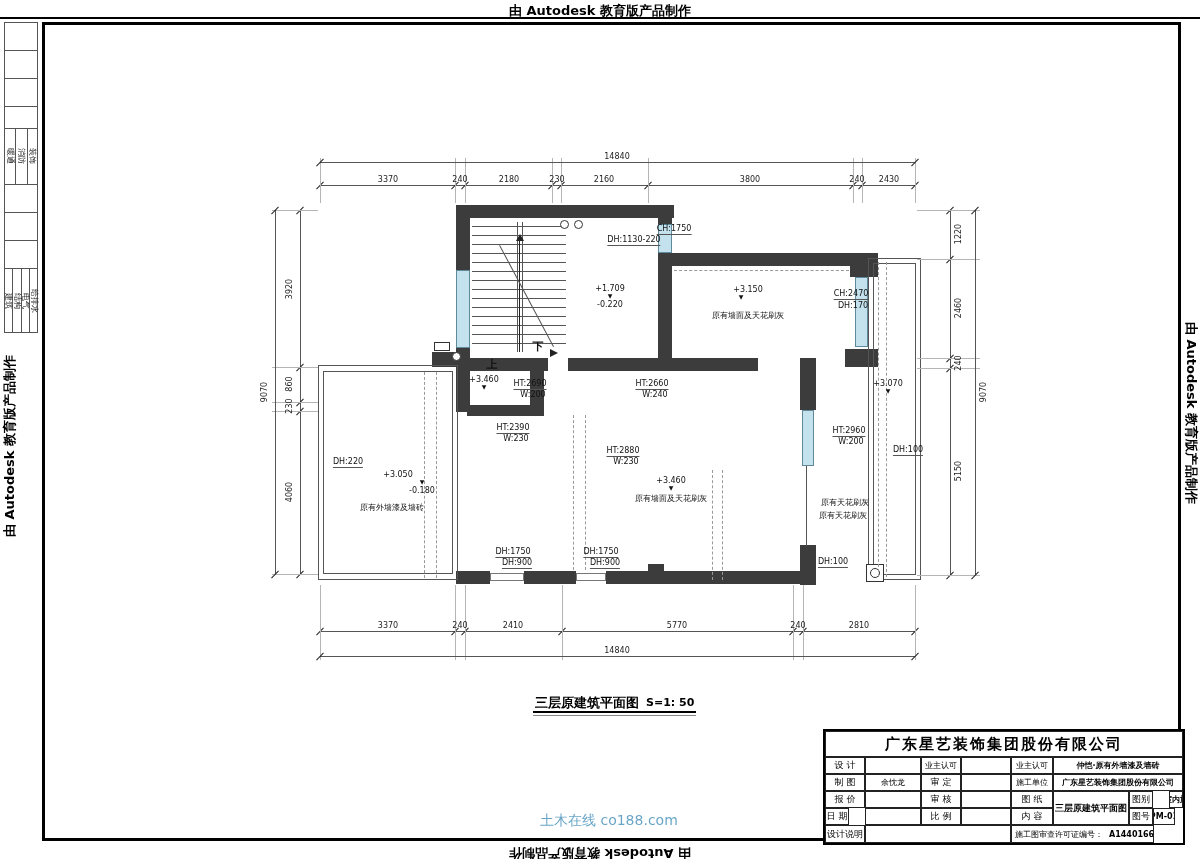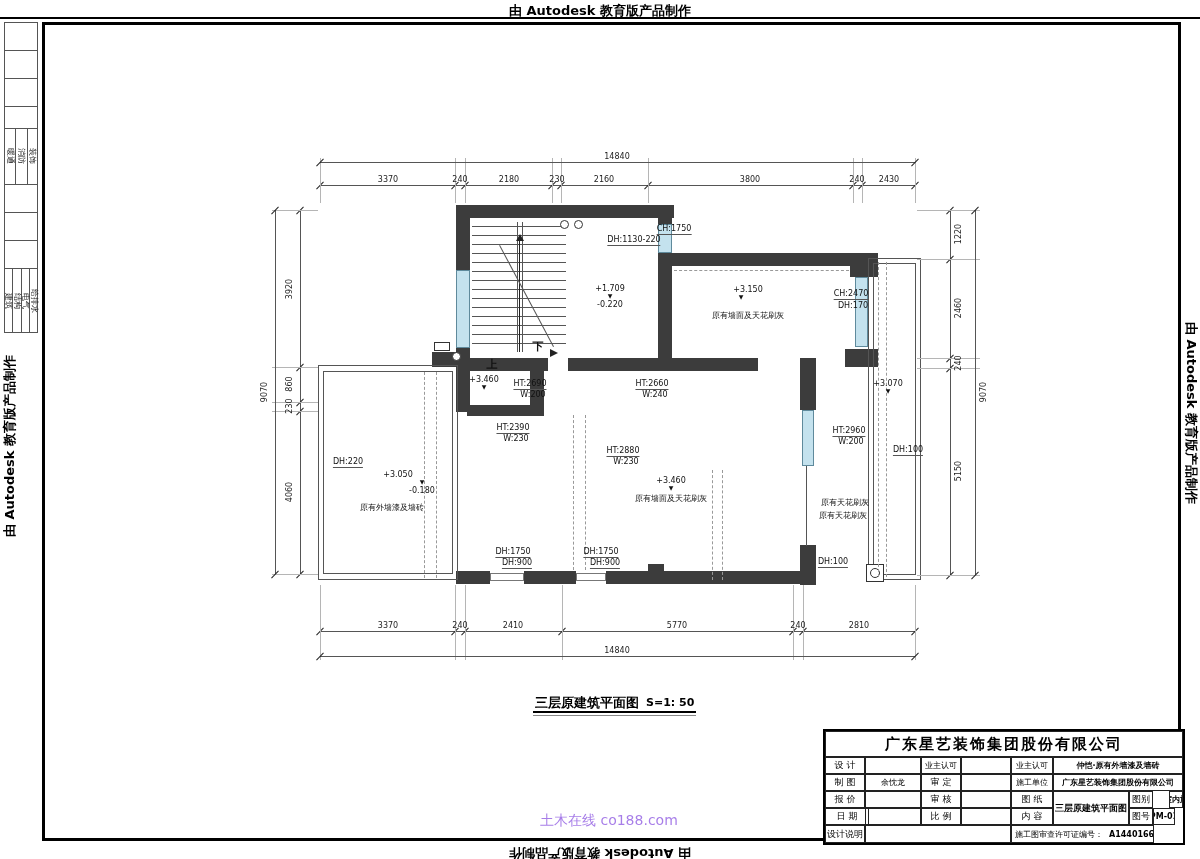--- a/index.html
+++ b/index.html
@@ -36,21 +36,21 @@
   .extline{position:absolute;background:#b5b5b5;height:1px;width:1px;}
   .tick{position:absolute;width:10px;height:1px;background:#222;transform:rotate(-45deg);}
   .dimh{position:absolute;font-size:8px;white-space:nowrap;transform:translateX(-50%);color:#222;}
   .dimv{position:absolute;font-size:8px;white-space:nowrap;transform:translate(-50%,-50%) rotate(-90deg);color:#222;}
   
   #plan-title{position:absolute;left:535px;top:694px;font-size:13px;font-weight:700;}
   #plan-scale{position:absolute;left:646px;top:696px;font-size:11px;font-weight:600;}
   #title-ul1{position:absolute;left:533px;top:711px;width:163px;height:2px;background:#000;}
   #title-ul2{position:absolute;left:533px;top:715px;width:163px;height:1px;background:#888;}
   
-  #watermark{position:absolute;left:540px;top:812px;font-size:14px;color:#6d28d9;opacity:.6;}
+  #watermark{position:absolute;left:540px;top:812px;font-size:14px;color:#0369a1;opacity:.6;}
   
   #titleblock{position:absolute;left:823px;top:729px;width:358px;height:112px;border:2px solid #000;box-sizing:content-box;background:#fff;}
   .tb{position:absolute;border:1px solid #222;box-sizing:border-box;display:flex;align-items:center;justify-content:center;font-size:9px;overflow:hidden;white-space:nowrap;}
   .tb.sm{font-size:8px;}
   .tb.company{font-size:15px;font-weight:700;letter-spacing:2px;}
   .tb.bold{font-weight:700;}
   .tb.left{justify-content:flex-start;padding-left:3px;}
 </style>
 </head>
 <body>
@@ -333,21 +333,21 @@
 
     <div class="tb" style="left:0;top:60px;width:40px;height:17px;">报 价</div>
     <div class="tb" style="left:40px;top:60px;width:56px;height:17px;"></div>
     <div class="tb" style="left:96px;top:60px;width:40px;height:17px;">审 核</div>
     <div class="tb" style="left:136px;top:60px;width:50px;height:17px;"></div>
     <div class="tb" style="left:186px;top:60px;width:42px;height:17px;">图 纸</div>
     <div class="tb bold" style="left:228px;top:60px;width:76px;height:34px;">三层原建筑平面图</div>
     <div class="tb" style="left:304px;top:60px;width:24px;height:17px;">图别</div>
     <div class="tb sm bold" style="left:344px;top:60px;width:14px;height:17px;">室内施</div>
 
-    <div class="tb" style="left:0;top:77px;width:44px;height:17px;">日 期</div>
+    <div class="tb" style="left:0;top:77px;width:24px;height:17px;">日 期</div>
     <div class="tb" style="left:40px;top:77px;width:56px;height:17px;"></div>
     <div class="tb" style="left:96px;top:77px;width:40px;height:17px;">比 例</div>
     <div class="tb" style="left:136px;top:77px;width:50px;height:17px;"></div>
     <div class="tb" style="left:186px;top:77px;width:42px;height:17px;">内 容</div>
     <div class="tb" style="left:304px;top:77px;width:24px;height:17px;">图号</div>
     <div class="tb sm bold" style="left:328px;top:77px;width:22px;height:17px;">PM-01</div>
 
     <div class="tb" style="left:0;top:94px;width:40px;height:18px;">设计说明</div>
     <div class="tb" style="left:40px;top:94px;width:146px;height:18px;"></div>
     <div class="tb sm left" style="left:186px;top:94px;width:143px;height:18px;">

